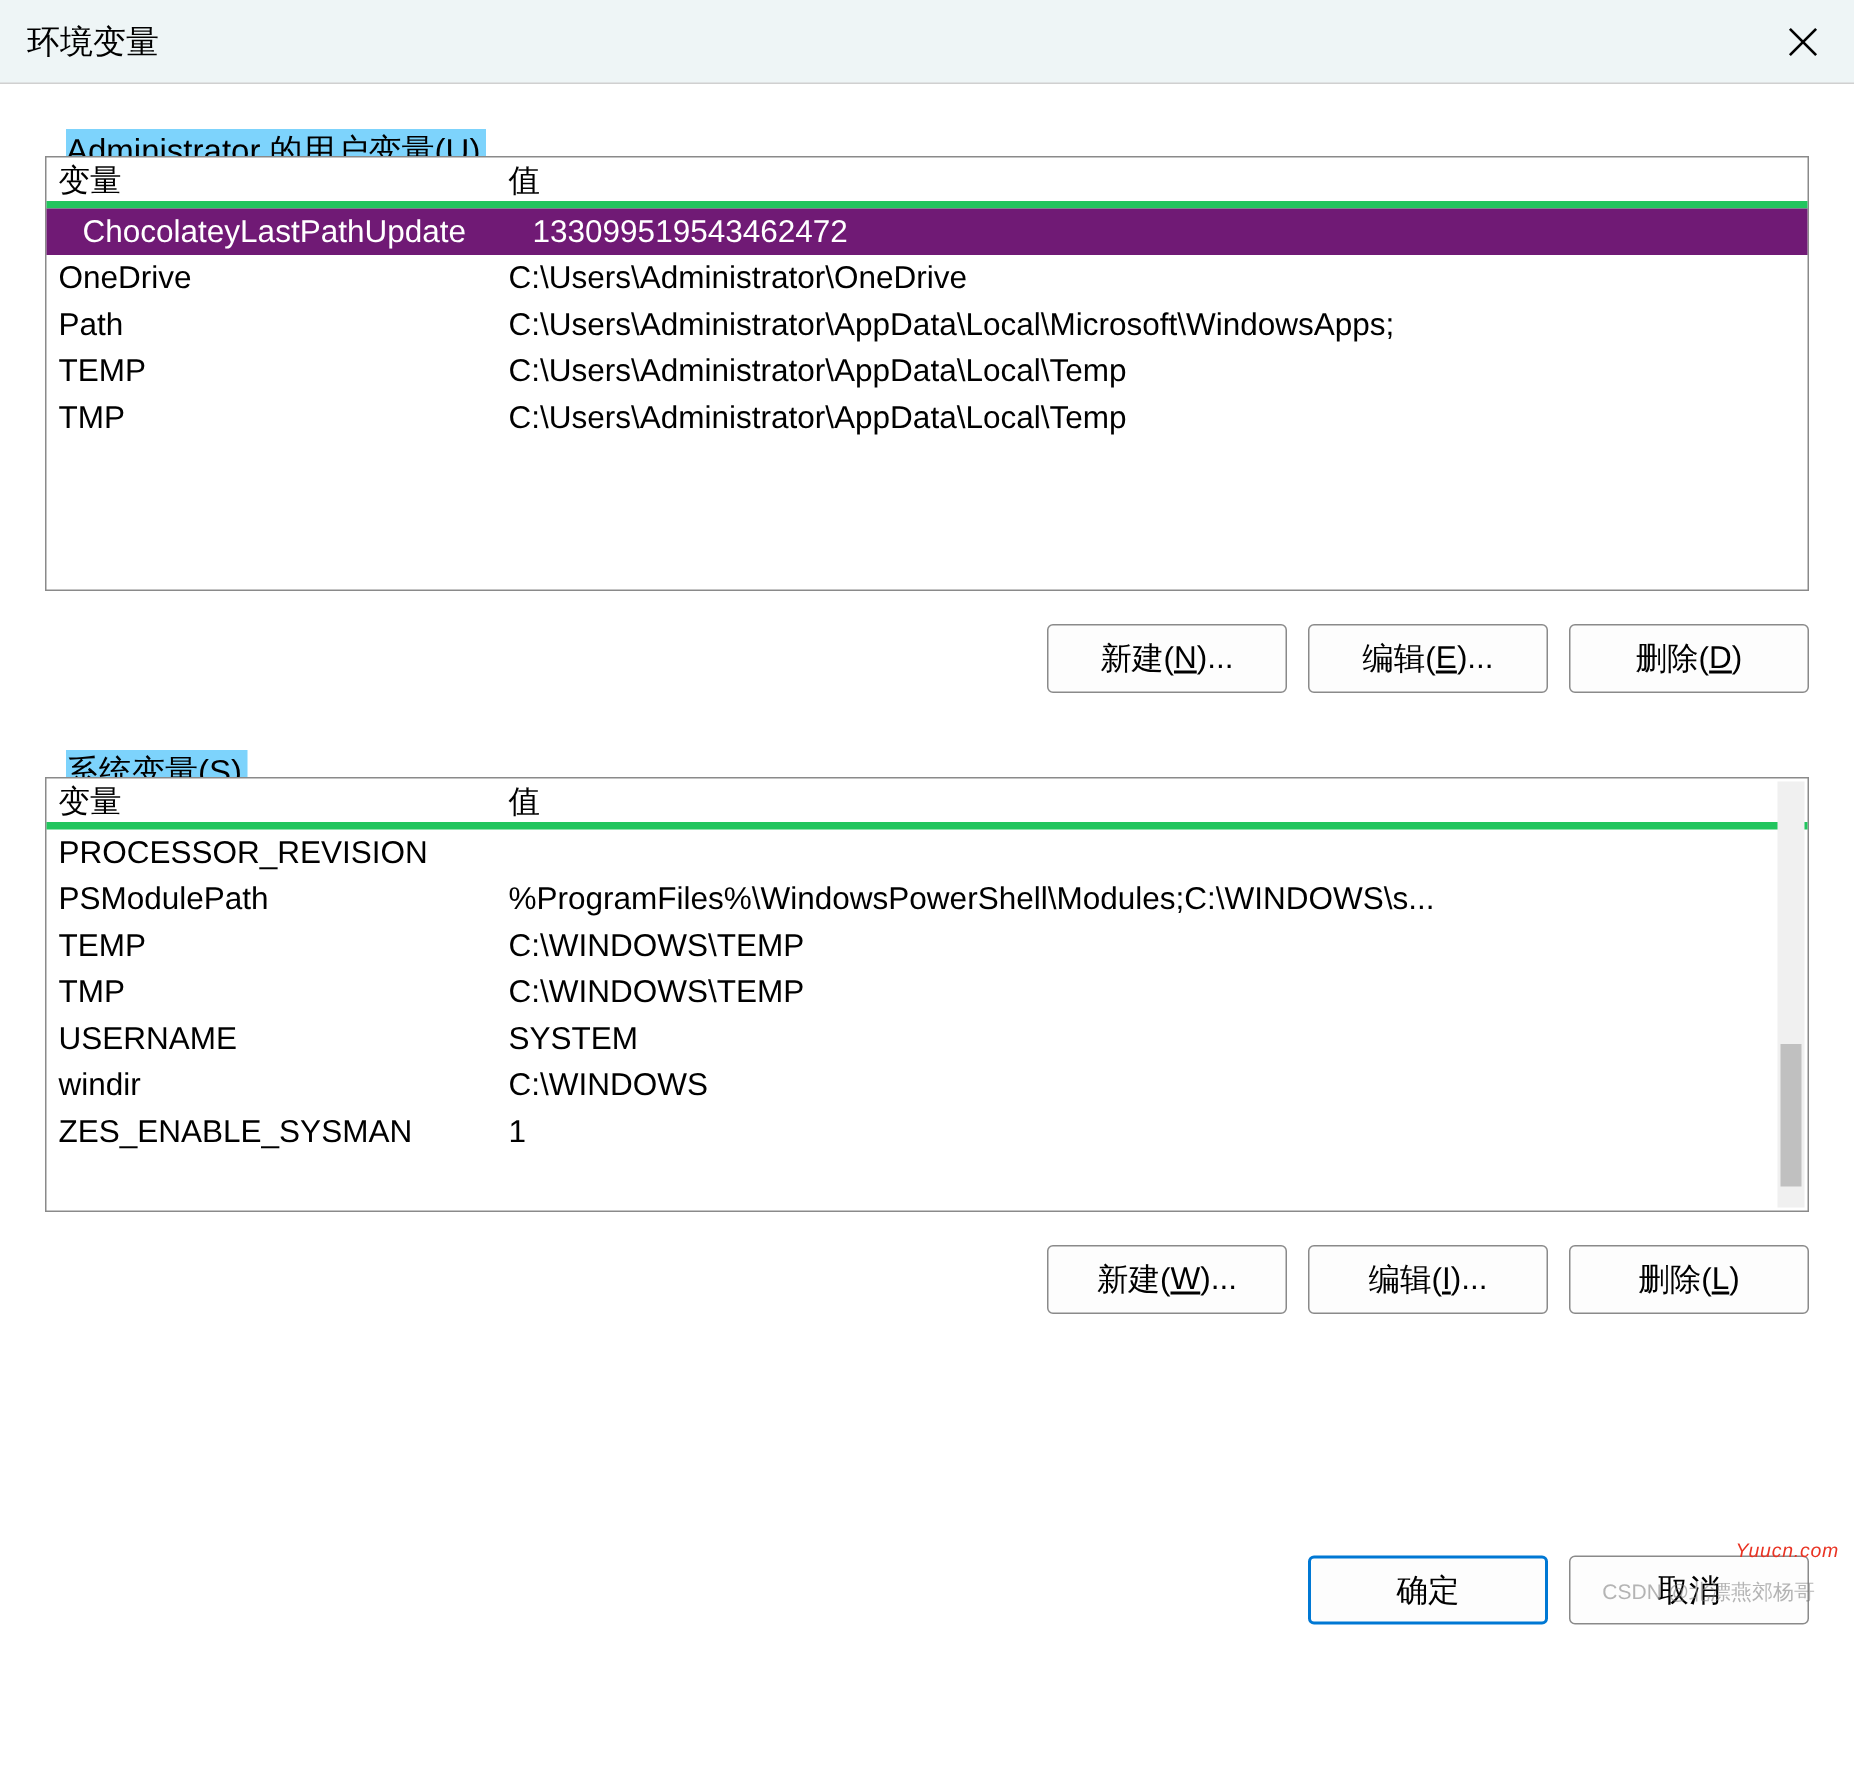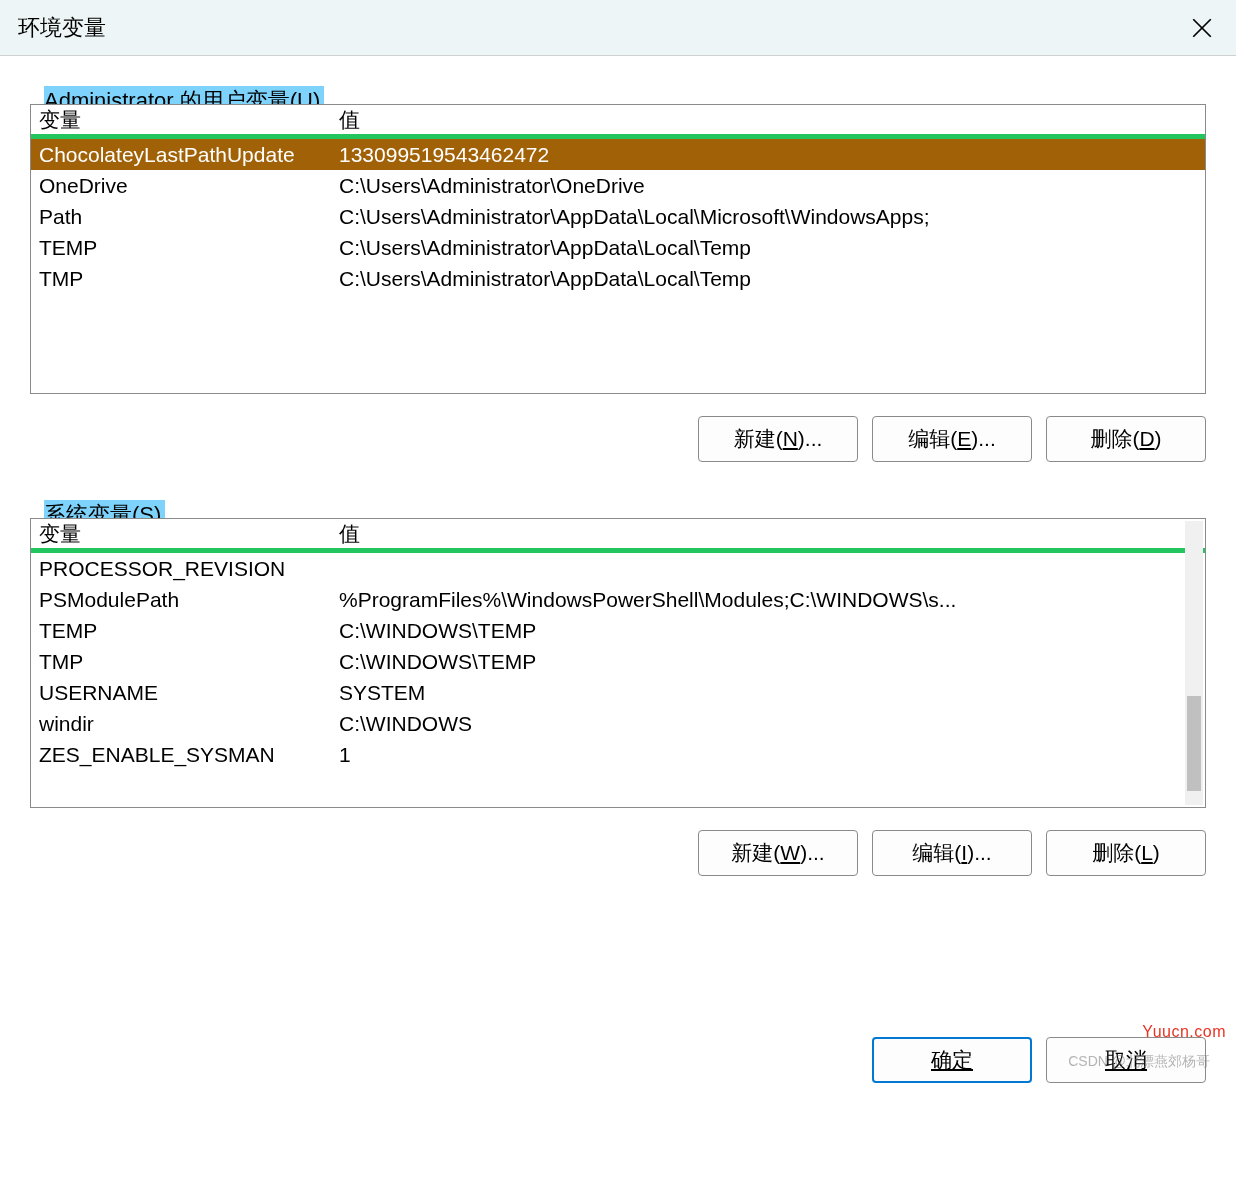--- a/index.html
+++ b/index.html
@@ -57,21 +57,21 @@
 .col-value { flex: 1; padding-left: 0px; }
 .list-body { }
 .row {
   display: flex;
   height: 31px;
   align-items: center;
   white-space: nowrap;
   overflow: hidden;
 }
 .row .col-name, .row .col-value { overflow: hidden; text-overflow: ellipsis; }
-.row.selected { background: #a16207; color: #fff; }
+.row.selected { background: #701a75; color: #fff; padding-left: 16px; }
 .scrollbar-track {
   position: absolute;
   right: 2px; top: 2px; bottom: 2px;
   width: 18px;
   background: #f0f0f0;
 }
 .scrollbar-thumb {
   position: absolute;
   left: 2px; right: 2px;
   background: #c0c0c0;
@@ -95,30 +95,30 @@
   cursor: pointer;
   border-radius: 4px;
 }
 .btn.primary { border: 2px solid #0078d4; }
 .dialog-buttons {
   position: absolute;
   right: 30px;
   bottom: 110px;
   display: flex;
   gap: 14px;
-  text-decoration: underline;
 }
 .sys-section { margin-top: 56px; }
 .watermark-br {
   position: absolute;
   right: 10px; bottom: 152px;
-  font-size: 16px;
+  font-size: 13px;
   color: #e93323;
   font-weight: 500;
   letter-spacing: 0.5px;
+  font-style: italic;
 }
 .watermark-csdn {
   position: absolute;
   right: 26px; bottom: 122px;
   font-size: 14px;
   color: rgba(120,120,120,0.55);
 }
 </style>
 </head>
 <body>

